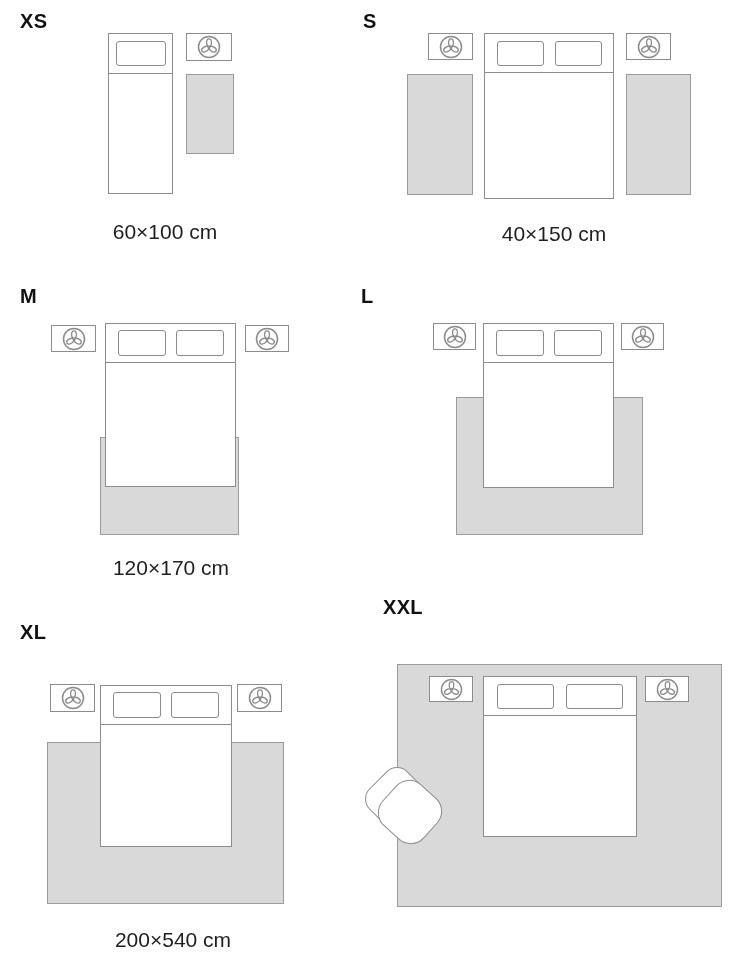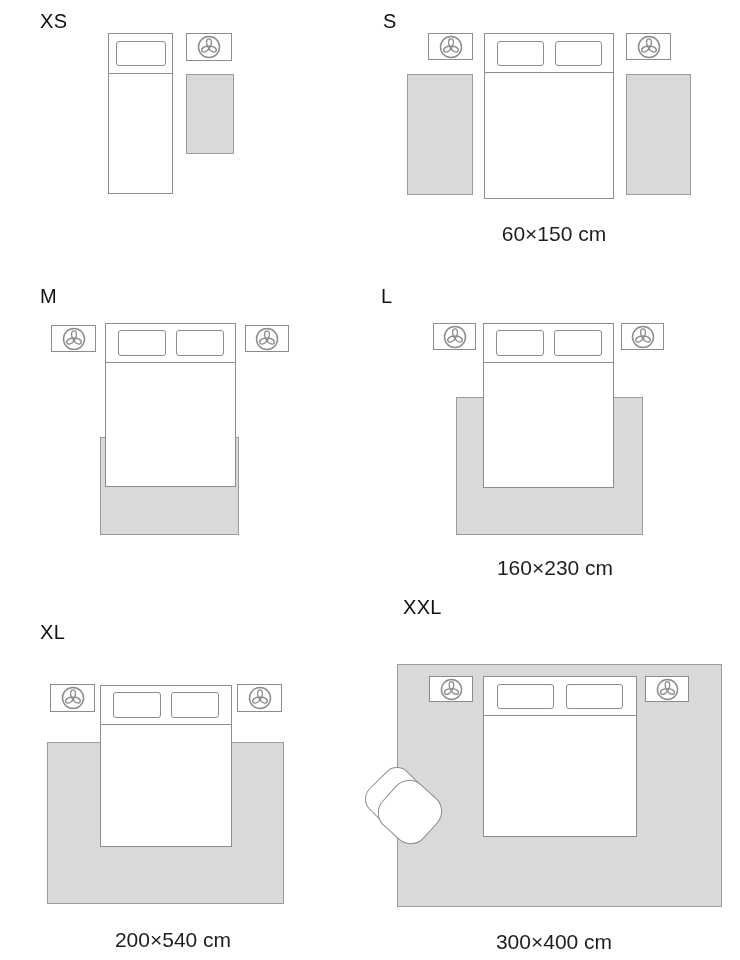--- a/index.html
+++ b/index.html
@@ -3,22 +3,22 @@
 <meta charset="utf-8">
 <style>
   *{box-sizing:border-box;margin:0;padding:0}
   html,body{background:#ffffff}
   .canvas{
     position:relative;width:740px;height:960px;background:#ffffff;
     font-family:"Liberation Sans",sans-serif;overflow:hidden;
   }
   .panel{position:absolute;inset:0}
   .size-label{
-    position:absolute;font-weight:normal;font-size:20px;color:#111111;
-    letter-spacing:.3px;line-height:1;margin-left:20px;
+    position:absolute;font-weight:bold;font-size:20px;color:#111111;
+    letter-spacing:.3px;line-height:1;
   }
   .caption{
     position:absolute;font-size:21px;color:#1f1f1f;text-align:center;line-height:1.1;
   }
   .bed{
     position:absolute;background:#ffffff;border:1.4px solid #8c8c8c;z-index:2;
   }
   .bed-head{
     height:39px;border-bottom:1.4px solid #8c8c8c;
     display:flex;align-items:center;justify-content:center;gap:10px;
@@ -50,20 +50,21 @@
     </div>
     <div class="nightstand" style="left:186px;top:33px;width:46px;height:28px">
       <svg width="24" height="24" viewBox="0 0 24 24">
         <circle cx="12" cy="12" r="10.5" fill="none" stroke="#8c8c8c" stroke-width="1.5"></circle>
         <ellipse cx="12" cy="7.6" rx="2.4" ry="3.7" fill="none" stroke="#8c8c8c" stroke-width="1.3"></ellipse>
         <ellipse cx="12" cy="7.6" rx="2.4" ry="3.7" fill="none" stroke="#8c8c8c" stroke-width="1.3" transform="rotate(120 12 12)"></ellipse>
         <ellipse cx="12" cy="7.6" rx="2.4" ry="3.7" fill="none" stroke="#8c8c8c" stroke-width="1.3" transform="rotate(240 12 12)"></ellipse>
       </svg>
     </div>
     <div class="rug" style="left:186px;top:74px;width:48px;height:80px"></div>
+    <div class="caption" style="left:65px;top:220px;width:200px">60×100 cm</div>
   </section>
 
   <section class="panel">
     <div class="size-label" style="left:363px;top:11px">S</div>
     <div class="nightstand" style="left:428px;top:33px;width:45px;height:27px">
       <svg width="24" height="24" viewBox="0 0 24 24">
         <circle cx="12" cy="12" r="10.5" fill="none" stroke="#8c8c8c" stroke-width="1.5"></circle>
         <ellipse cx="12" cy="7.6" rx="2.4" ry="3.7" fill="none" stroke="#8c8c8c" stroke-width="1.3"></ellipse>
         <ellipse cx="12" cy="7.6" rx="2.4" ry="3.7" fill="none" stroke="#8c8c8c" stroke-width="1.3" transform="rotate(120 12 12)"></ellipse>
         <ellipse cx="12" cy="7.6" rx="2.4" ry="3.7" fill="none" stroke="#8c8c8c" stroke-width="1.3" transform="rotate(240 12 12)"></ellipse>
@@ -78,21 +79,21 @@
     <div class="nightstand" style="left:626px;top:33px;width:45px;height:27px">
       <svg width="24" height="24" viewBox="0 0 24 24">
         <circle cx="12" cy="12" r="10.5" fill="none" stroke="#8c8c8c" stroke-width="1.5"></circle>
         <ellipse cx="12" cy="7.6" rx="2.4" ry="3.7" fill="none" stroke="#8c8c8c" stroke-width="1.3"></ellipse>
         <ellipse cx="12" cy="7.6" rx="2.4" ry="3.7" fill="none" stroke="#8c8c8c" stroke-width="1.3" transform="rotate(120 12 12)"></ellipse>
         <ellipse cx="12" cy="7.6" rx="2.4" ry="3.7" fill="none" stroke="#8c8c8c" stroke-width="1.3" transform="rotate(240 12 12)"></ellipse>
       </svg>
     </div>
     <div class="rug" style="left:407px;top:74px;width:66px;height:121px"></div>
     <div class="rug" style="left:626px;top:74px;width:65px;height:121px"></div>
-    <div class="caption" style="left:454px;top:222px;width:200px">60×150 cm</div>
+    <div class="caption" style="left:454px;top:222px;width:200px">40×150 cm</div>
   </section>
 
   <section class="panel">
     <div class="size-label" style="left:20px;top:286px">M</div>
     <div class="nightstand" style="left:51px;top:325px;width:45px;height:27px">
       <svg width="24" height="24" viewBox="0 0 24 24">
         <circle cx="12" cy="12" r="10.5" fill="none" stroke="#8c8c8c" stroke-width="1.5"></circle>
         <ellipse cx="12" cy="7.6" rx="2.4" ry="3.7" fill="none" stroke="#8c8c8c" stroke-width="1.3"></ellipse>
         <ellipse cx="12" cy="7.6" rx="2.4" ry="3.7" fill="none" stroke="#8c8c8c" stroke-width="1.3" transform="rotate(120 12 12)"></ellipse>
         <ellipse cx="12" cy="7.6" rx="2.4" ry="3.7" fill="none" stroke="#8c8c8c" stroke-width="1.3" transform="rotate(240 12 12)"></ellipse>
@@ -106,20 +107,21 @@
     </div>
     <div class="nightstand" style="left:245px;top:325px;width:44px;height:27px">
       <svg width="24" height="24" viewBox="0 0 24 24">
         <circle cx="12" cy="12" r="10.5" fill="none" stroke="#8c8c8c" stroke-width="1.5"></circle>
         <ellipse cx="12" cy="7.6" rx="2.4" ry="3.7" fill="none" stroke="#8c8c8c" stroke-width="1.3"></ellipse>
         <ellipse cx="12" cy="7.6" rx="2.4" ry="3.7" fill="none" stroke="#8c8c8c" stroke-width="1.3" transform="rotate(120 12 12)"></ellipse>
         <ellipse cx="12" cy="7.6" rx="2.4" ry="3.7" fill="none" stroke="#8c8c8c" stroke-width="1.3" transform="rotate(240 12 12)"></ellipse>
       </svg>
     </div>
     <div class="rug" style="left:100px;top:437px;width:139px;height:98px"></div>
+    <div class="caption" style="left:71px;top:556px;width:200px">120×170 cm</div>
   </section>
 
   <section class="panel">
     <div class="size-label" style="left:361px;top:286px">L</div>
     <div class="nightstand" style="left:433px;top:323px;width:43px;height:27px">
       <svg width="24" height="24" viewBox="0 0 24 24">
         <circle cx="12" cy="12" r="10.5" fill="none" stroke="#8c8c8c" stroke-width="1.5"></circle>
         <ellipse cx="12" cy="7.6" rx="2.4" ry="3.7" fill="none" stroke="#8c8c8c" stroke-width="1.3"></ellipse>
         <ellipse cx="12" cy="7.6" rx="2.4" ry="3.7" fill="none" stroke="#8c8c8c" stroke-width="1.3" transform="rotate(120 12 12)"></ellipse>
         <ellipse cx="12" cy="7.6" rx="2.4" ry="3.7" fill="none" stroke="#8c8c8c" stroke-width="1.3" transform="rotate(240 12 12)"></ellipse>
@@ -133,21 +135,20 @@
     </div>
     <div class="nightstand" style="left:621px;top:323px;width:43px;height:27px">
       <svg width="24" height="24" viewBox="0 0 24 24">
         <circle cx="12" cy="12" r="10.5" fill="none" stroke="#8c8c8c" stroke-width="1.5"></circle>
         <ellipse cx="12" cy="7.6" rx="2.4" ry="3.7" fill="none" stroke="#8c8c8c" stroke-width="1.3"></ellipse>
         <ellipse cx="12" cy="7.6" rx="2.4" ry="3.7" fill="none" stroke="#8c8c8c" stroke-width="1.3" transform="rotate(120 12 12)"></ellipse>
         <ellipse cx="12" cy="7.6" rx="2.4" ry="3.7" fill="none" stroke="#8c8c8c" stroke-width="1.3" transform="rotate(240 12 12)"></ellipse>
       </svg>
     </div>
     <div class="rug" style="left:456px;top:397px;width:187px;height:138px"></div>
-    <div class="caption" style="left:455px;top:556px;width:200px">160×230 cm</div>
   </section>
 
   <section class="panel">
     <div class="size-label" style="left:20px;top:622px">XL</div>
     <div class="nightstand" style="left:50px;top:684px;width:45px;height:28px">
       <svg width="24" height="24" viewBox="0 0 24 24">
         <circle cx="12" cy="12" r="10.5" fill="none" stroke="#8c8c8c" stroke-width="1.5"></circle>
         <ellipse cx="12" cy="7.6" rx="2.4" ry="3.7" fill="none" stroke="#8c8c8c" stroke-width="1.3"></ellipse>
         <ellipse cx="12" cy="7.6" rx="2.4" ry="3.7" fill="none" stroke="#8c8c8c" stroke-width="1.3" transform="rotate(120 12 12)"></ellipse>
         <ellipse cx="12" cy="7.6" rx="2.4" ry="3.7" fill="none" stroke="#8c8c8c" stroke-width="1.3" transform="rotate(240 12 12)"></ellipse>
@@ -193,16 +194,15 @@
         <circle cx="12" cy="12" r="10.5" fill="none" stroke="#8c8c8c" stroke-width="1.5"></circle>
         <ellipse cx="12" cy="7.6" rx="2.4" ry="3.7" fill="none" stroke="#8c8c8c" stroke-width="1.3"></ellipse>
         <ellipse cx="12" cy="7.6" rx="2.4" ry="3.7" fill="none" stroke="#8c8c8c" stroke-width="1.3" transform="rotate(120 12 12)"></ellipse>
         <ellipse cx="12" cy="7.6" rx="2.4" ry="3.7" fill="none" stroke="#8c8c8c" stroke-width="1.3" transform="rotate(240 12 12)"></ellipse>
       </svg>
     </div>
     <div class="chair" style="left:360px;top:766px">
       <div class="chair-back"></div>
       <div class="chair-seat"></div>
     </div>
-    <div class="caption" style="left:454px;top:930px;width:200px">300×400 cm</div>
   </section>
 
 </div>
 
 </body></html>

